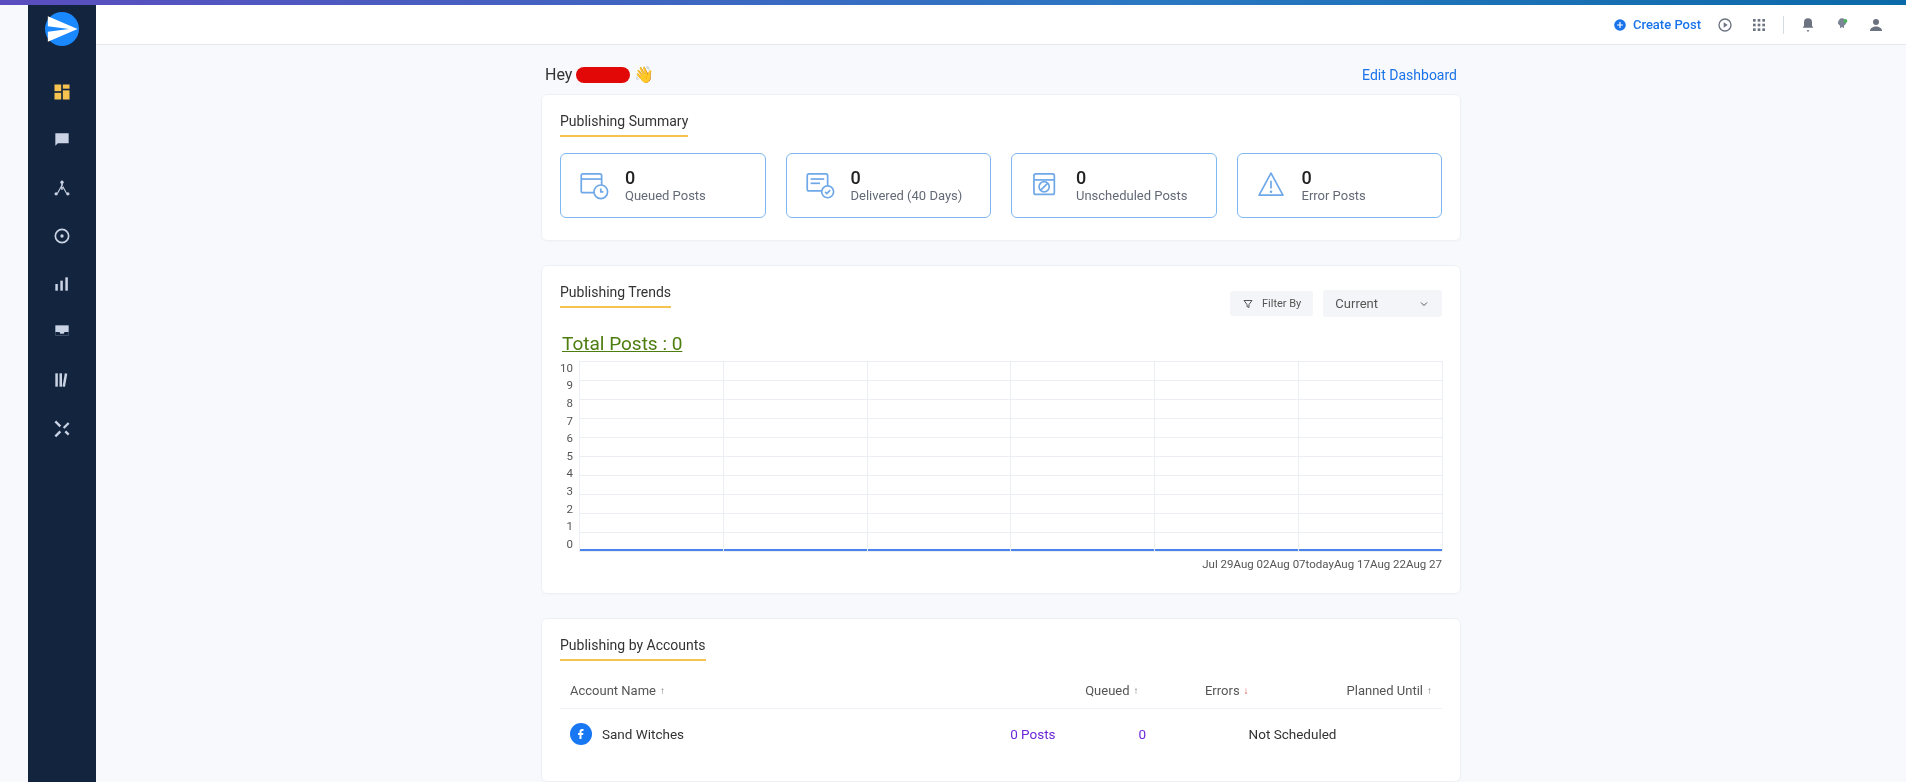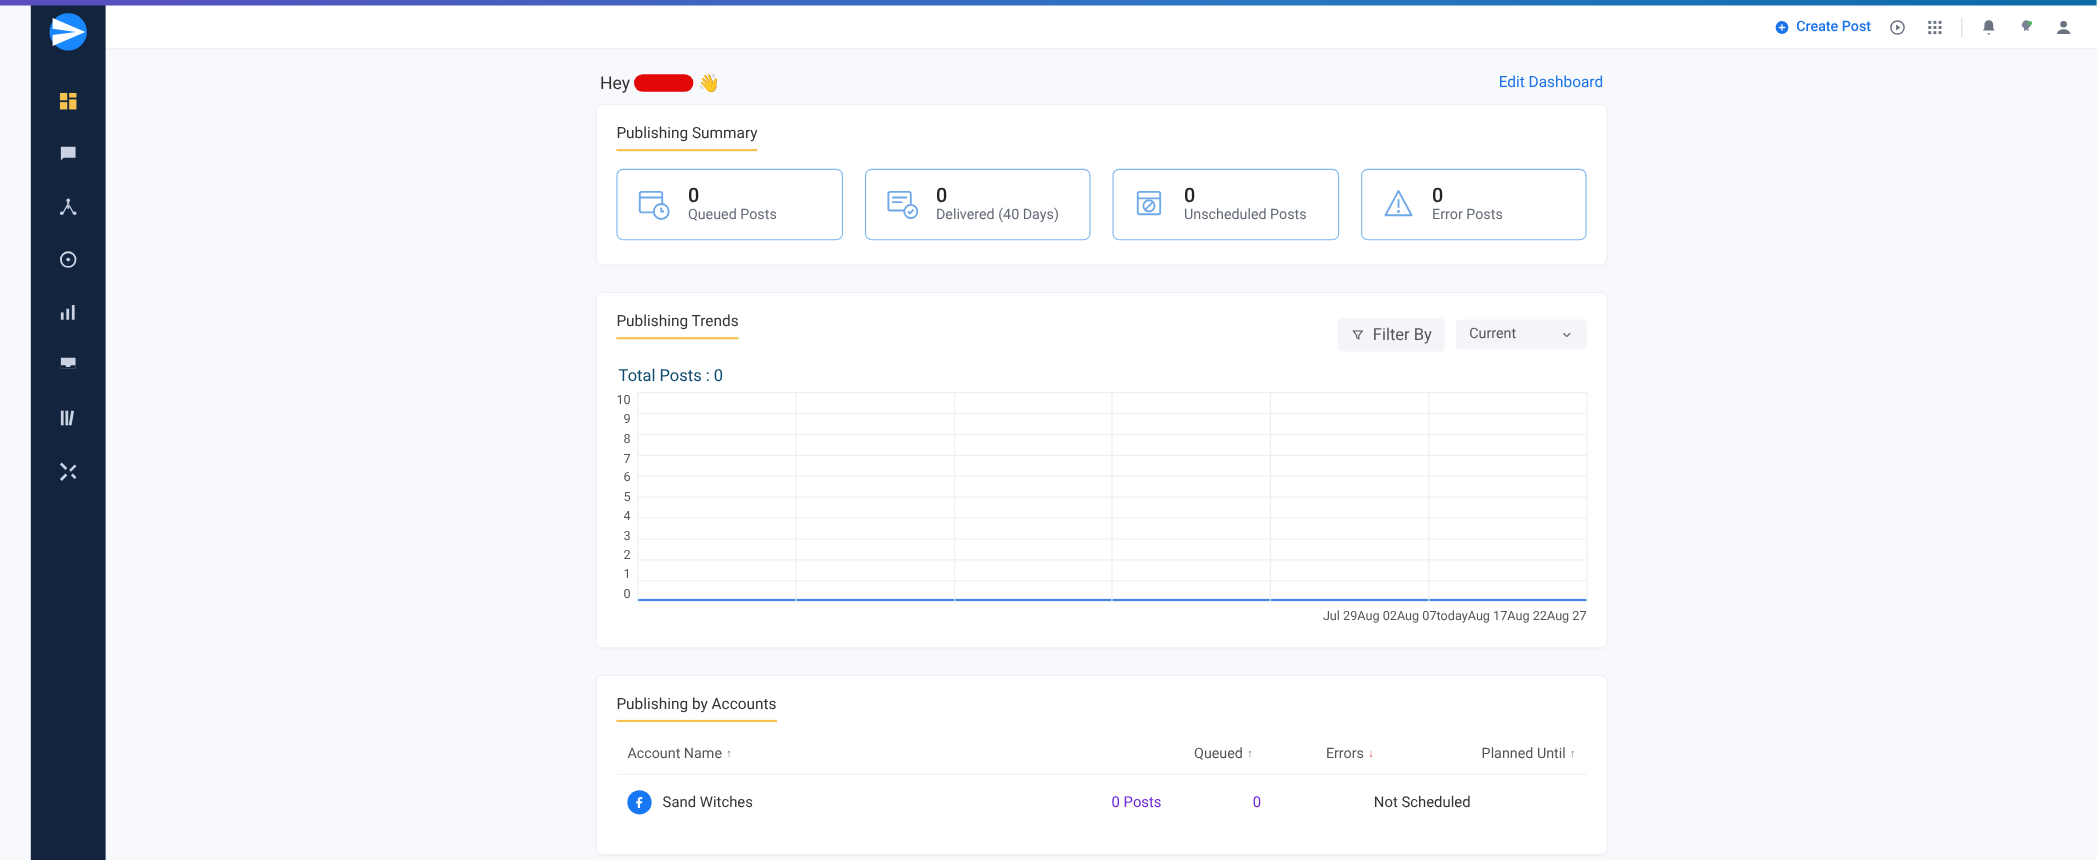--- a/index.html
+++ b/index.html
@@ -35,23 +35,23 @@
   
   .summary-row { display:flex; gap:20px;}
   .summary-card { flex:1; border:1px solid #7fb7f0; border-radius:6px; padding:14px 16px; display:flex; align-items:center; gap:14px;}
   .summary-icon { width:34px; height:34px; flex-shrink:0;}
   .summary-icon svg { width:100%; height:100%; }
   .summary-val { font-size:18px; font-weight:500; color:#222; line-height:1.1;}
   .summary-label { font-size:13px; color:#636a76;}
   
   .trends-head { display:flex; align-items:center; justify-content:space-between; margin-bottom:8px;}
   .trends-controls { display:flex; gap:10px; align-items:center;}
-  .filter-btn { background:#f3f5f8; border-radius:3px; padding:6px 12px; display:flex; align-items:center; gap:8px; font-size:15px; color:#555; cursor:pointer;}
+  .filter-btn { background:#f3f5f8; border-radius:3px; padding:6px 12px; display:flex; align-items:center; gap:8px; font-size:11px; color:#555; cursor:pointer;}
   .select-box { background:#f3f5f8; border-radius:3px; padding:6px 12px 6px 12px; display:flex; align-items:center; gap:40px; font-size:13px; color:#555; cursor:pointer; min-width:110px; justify-content:space-between;}
-  .total-posts { font-size:15px; color:#0c4a6e; margin:8px 0 6px 2px;}
+  .total-posts { font-size:19px; color:#4d7c0f; margin:8px 0 6px 2px;text-decoration:underline;}
   
   .chart-wrap { display:flex; }
   .y-axis { display:flex; flex-direction:column; justify-content:space-between; align-items:flex-end; font-size:11.5px; color:#555; padding-right:6px; height:190px;}
   .plot { flex:1; position:relative;}
   .gridline-h { position:absolute; left:0; right:0; height:1px; background:#ebeef3;}
   .gridline-v { position:absolute; top:0; bottom:0; width:1px; background:#ebeef3;}
   .plot-inner { height:190px; position:relative;}
   .baseline { position:absolute; left:0; right:0; bottom:0; height:2px; background:#4a84ea;}
   .x-axis { display:flex; justify-content:flex-end; font-size:11.5px; color:#555; margin-top:6px;}
   .x-axis span{ white-space:nowrap;}

